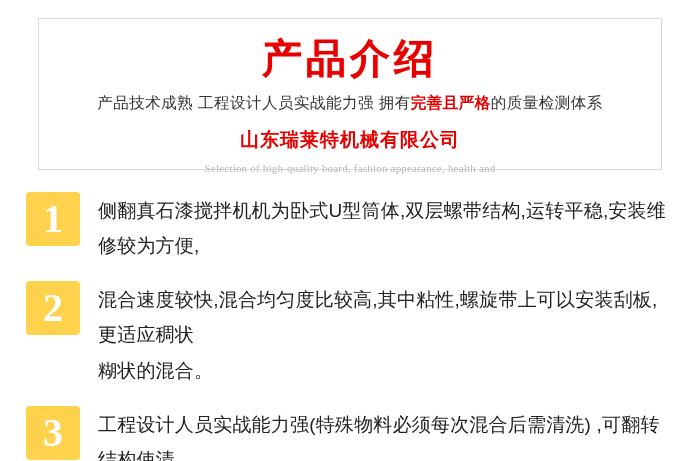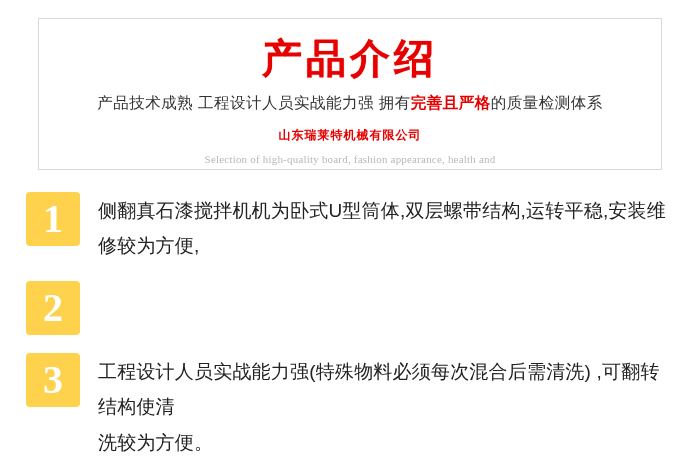--- a/index.html
+++ b/index.html
@@ -45,21 +45,21 @@
     color: #333333;
     letter-spacing: 0.5px;
     margin-bottom: 13px;
     white-space: nowrap;
   }
   .subtitle-line .hl {
     color: #e60000;
     font-weight: bold;
   }
   .company {
-    font-size: 12px;
+    font-size: 19px;
     font-weight: bold;
     color: #e60000;
     letter-spacing: 1px;
     margin-bottom: 8px;
   }
   .en-line {
     font-family: "Liberation Serif", serif;
     font-size: 11px;
     color: #b8b8b8;
     line-height: 1.45;
@@ -119,20 +119,24 @@
 
     <div class="row">
       <div class="badge">1</div>
       <div class="row-text">
         <span class="l1">侧翻真石漆搅拌机机为卧式U型筒体,双层螺带结构,运转平稳,安装维修较为方便,</span>
       </div>
     </div>
 
     <div class="row">
       <div class="badge">2</div>
+      <div class="row-text">
+        <span class="l1">混合速度较快,混合均匀度比较高,其中粘性,螺旋带上可以安装刮板,更适应稠状</span>
+        <span class="l2">糊状的混合。</span>
+      </div>
     </div>
 
     <div class="row">
       <div class="badge">3</div>
       <div class="row-text">
         <span class="l1">工程设计人员实战能力强(特殊物料必须每次混合后需清洗) ,可翻转结构使清</span>
         <span class="l2">洗较为方便。</span>
       </div>
     </div>
 

